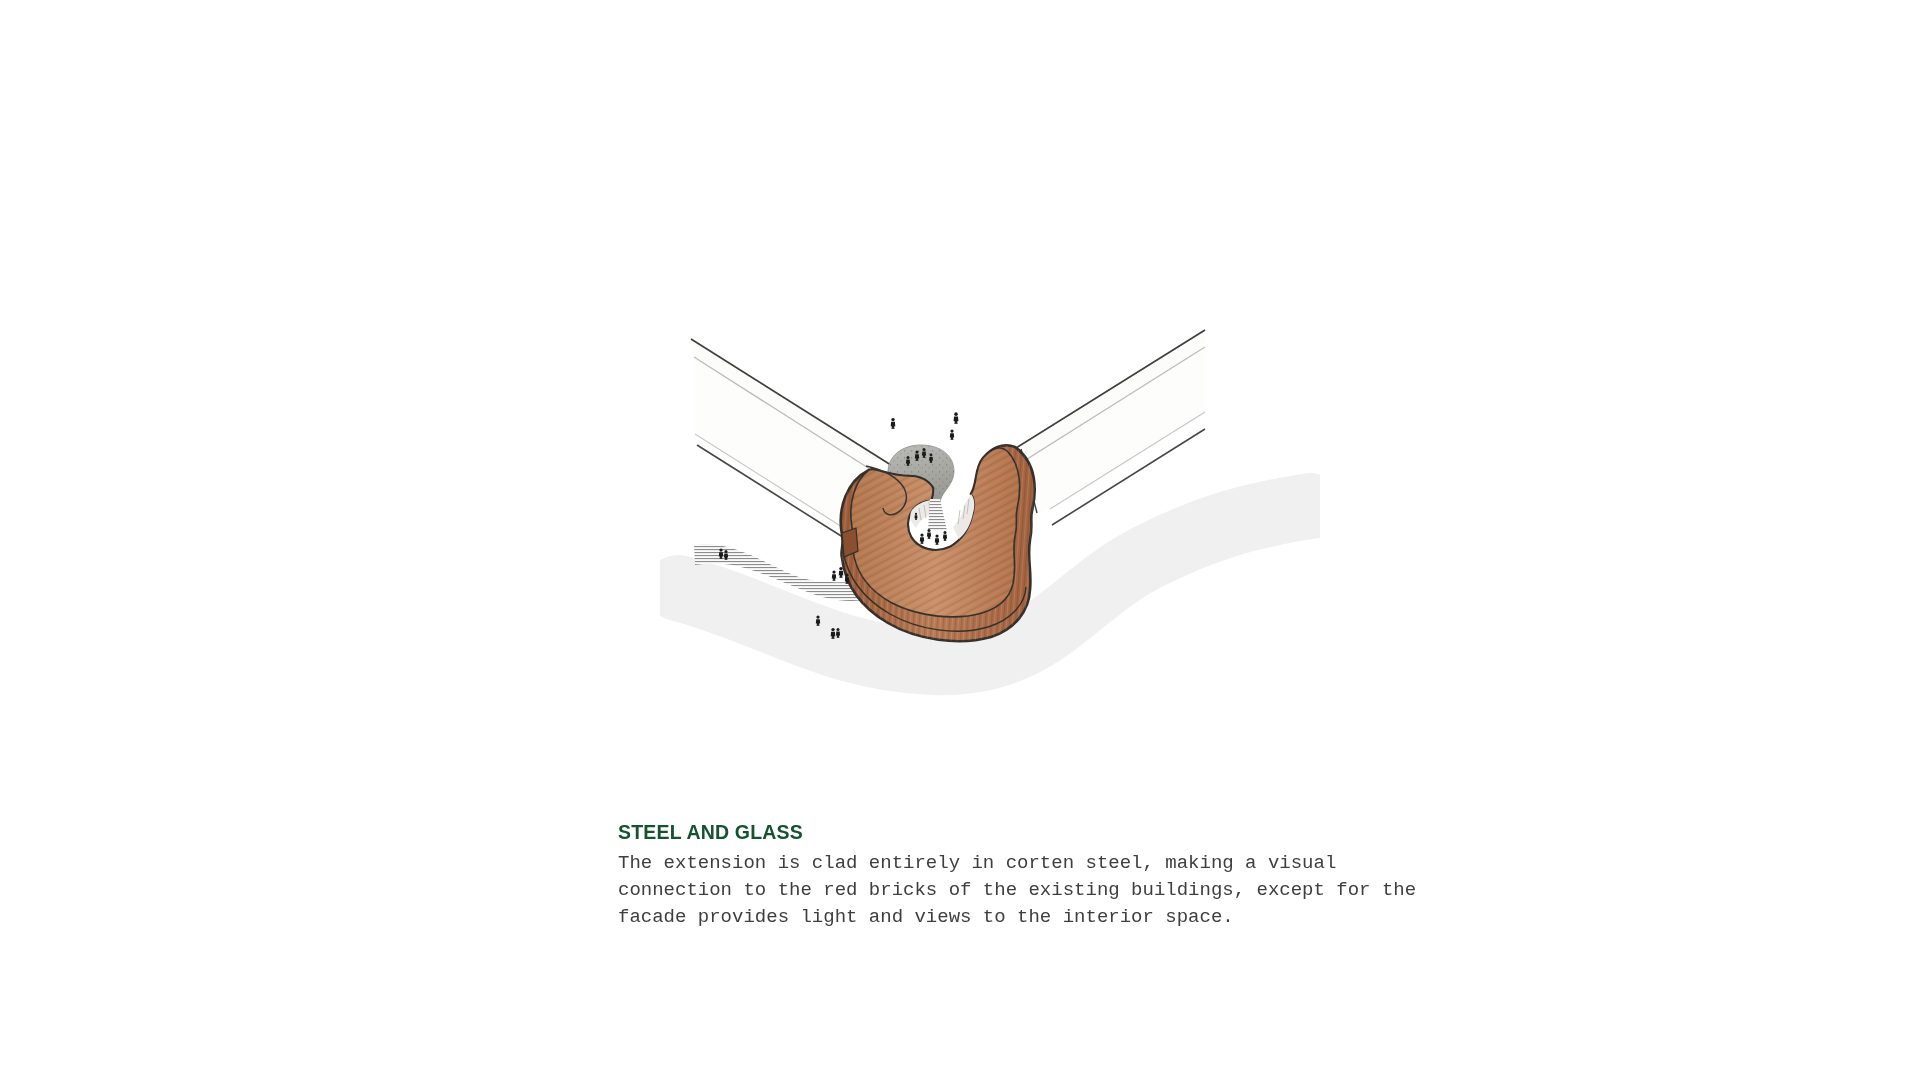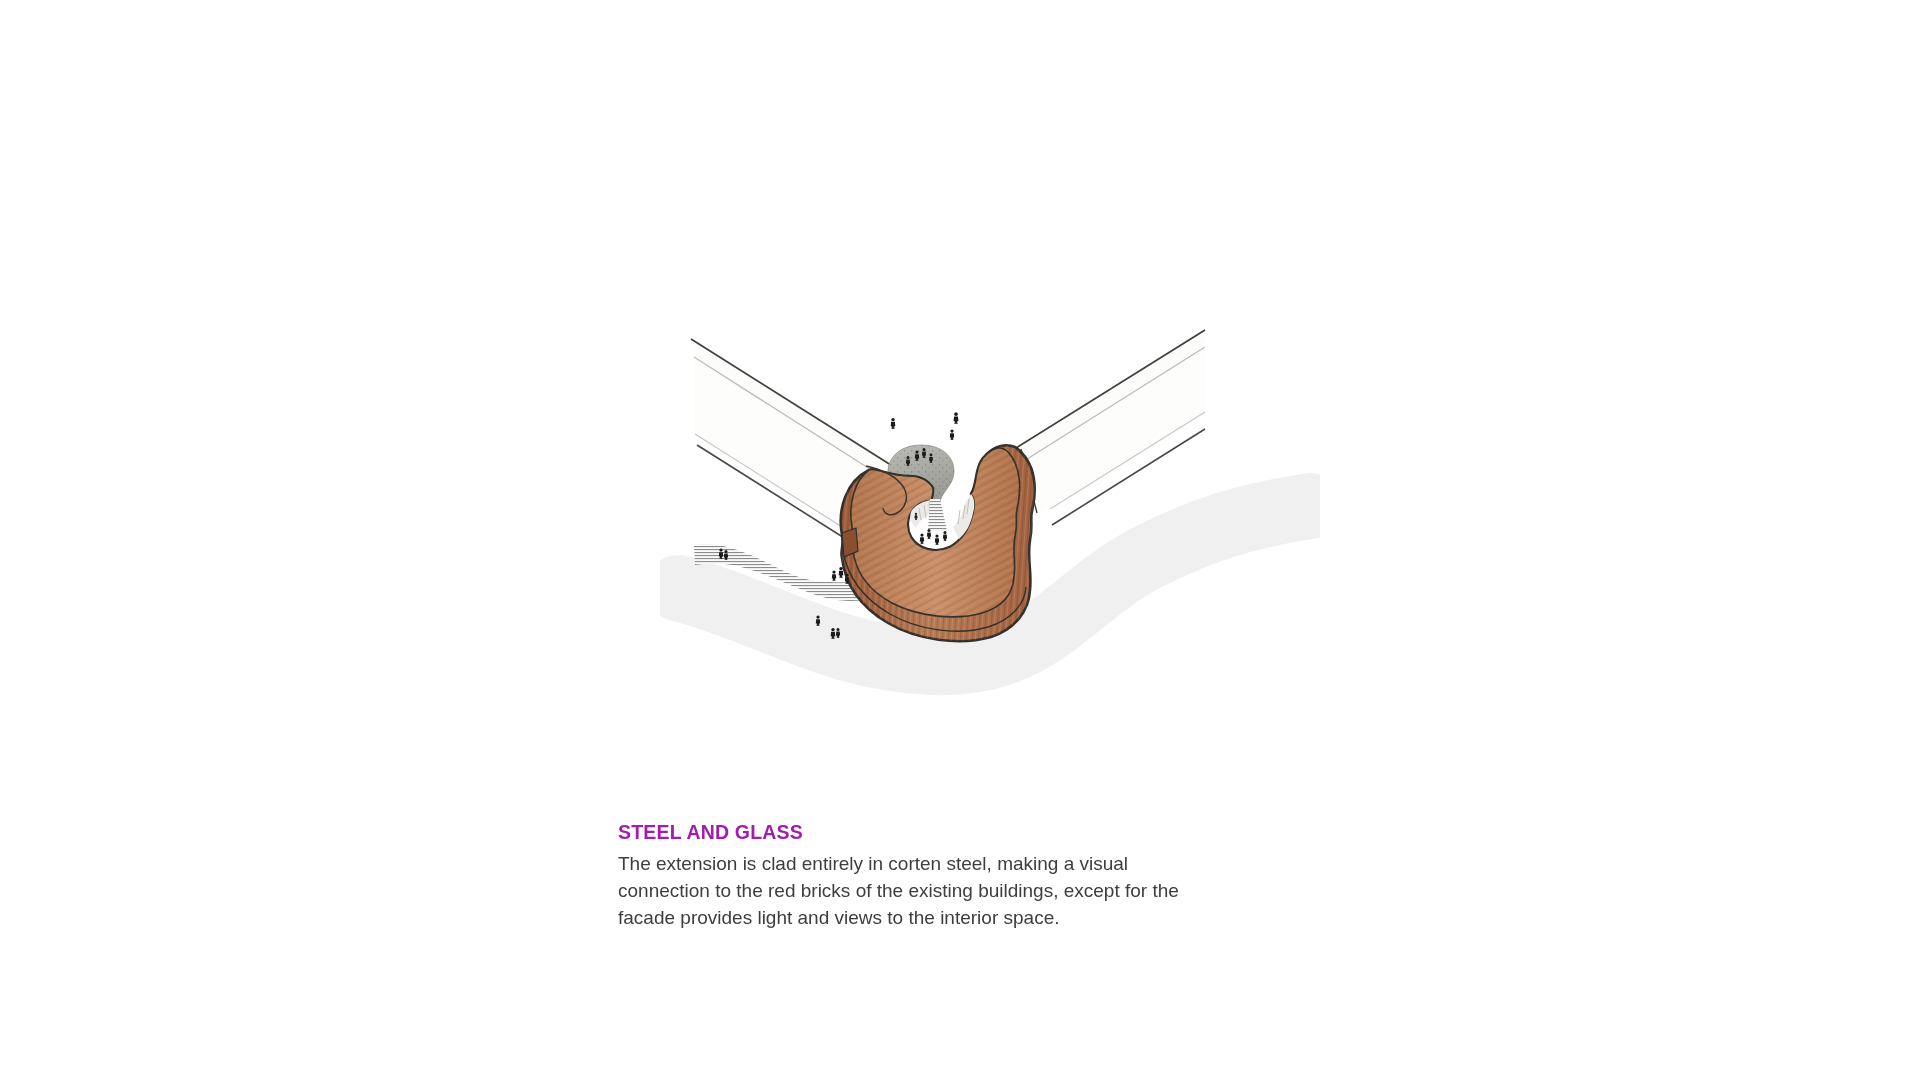--- a/index.html
+++ b/index.html
@@ -21,30 +21,30 @@
   .caption {
     position: absolute;
     left: 618px;
     top: 821px;
     width: 660px;
   }
   .caption-title {
     font-size: 19.5px;
     font-weight: 700;
     letter-spacing: 0.2px;
-    color: #a21caf;
+    color: #14532d;
     margin-bottom: 6px;
     white-space: nowrap;
   }
   .caption-body {
     font-size: 19px;
     line-height: 27px;
     color: #3e3e3e;
   }
-  .caption-body div { white-space: nowrap; }
+  .caption-body div { white-space: nowrap; font-family: Liberation Mono, monospace; }
 </style>
 </head>
 <body>
 
 <div class="page">
 
   <svg class="illustration" viewBox="660 310 660 390" xmlns="http://www.w3.org/2000/svg">
     <defs>
       <linearGradient id="wallGrad" x1="842" y1="540" x2="1034" y2="540" gradientUnits="userSpaceOnUse">
         <stop offset="0" stop-color="#9e5d3b"></stop>

